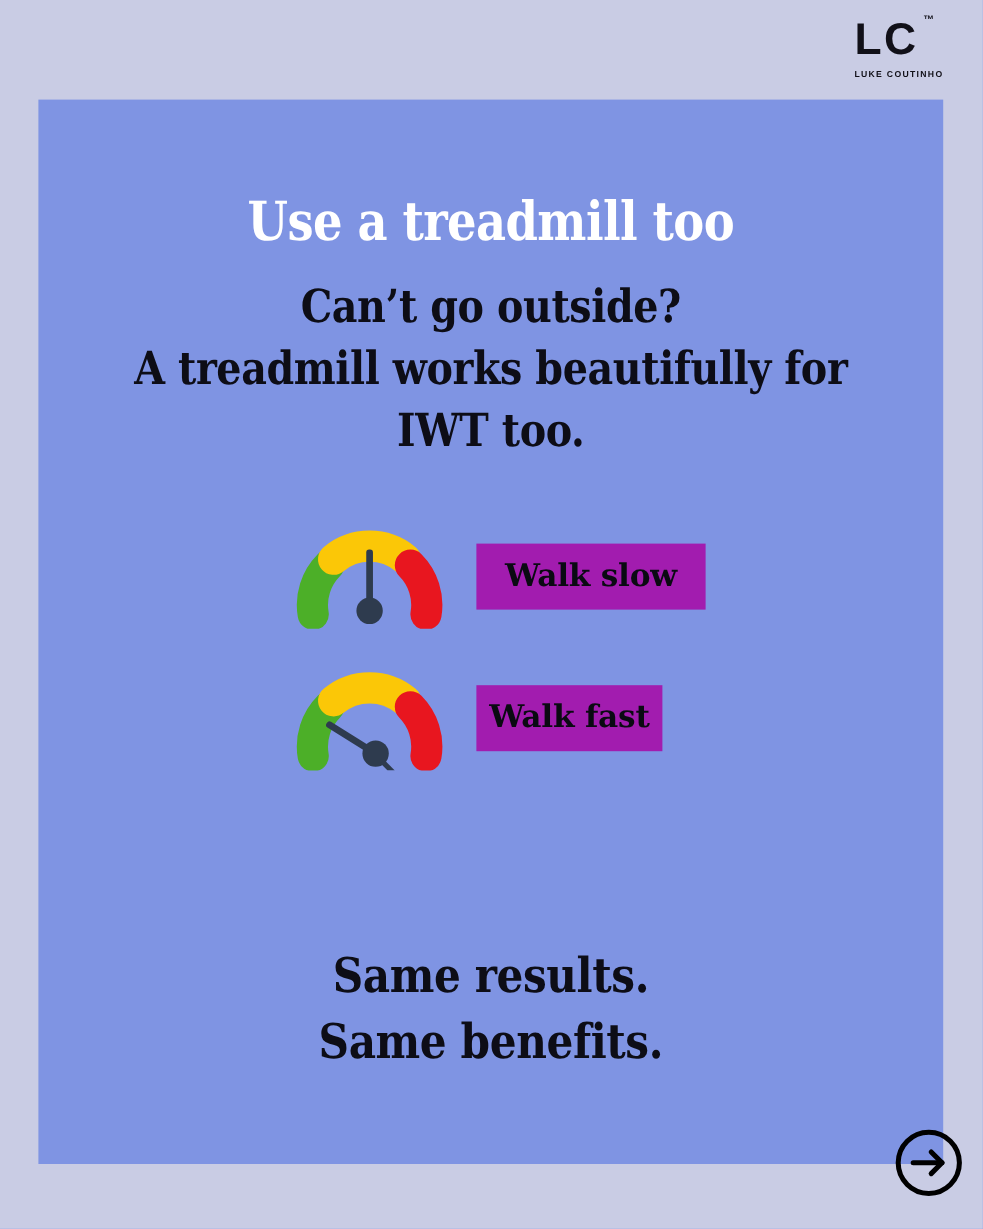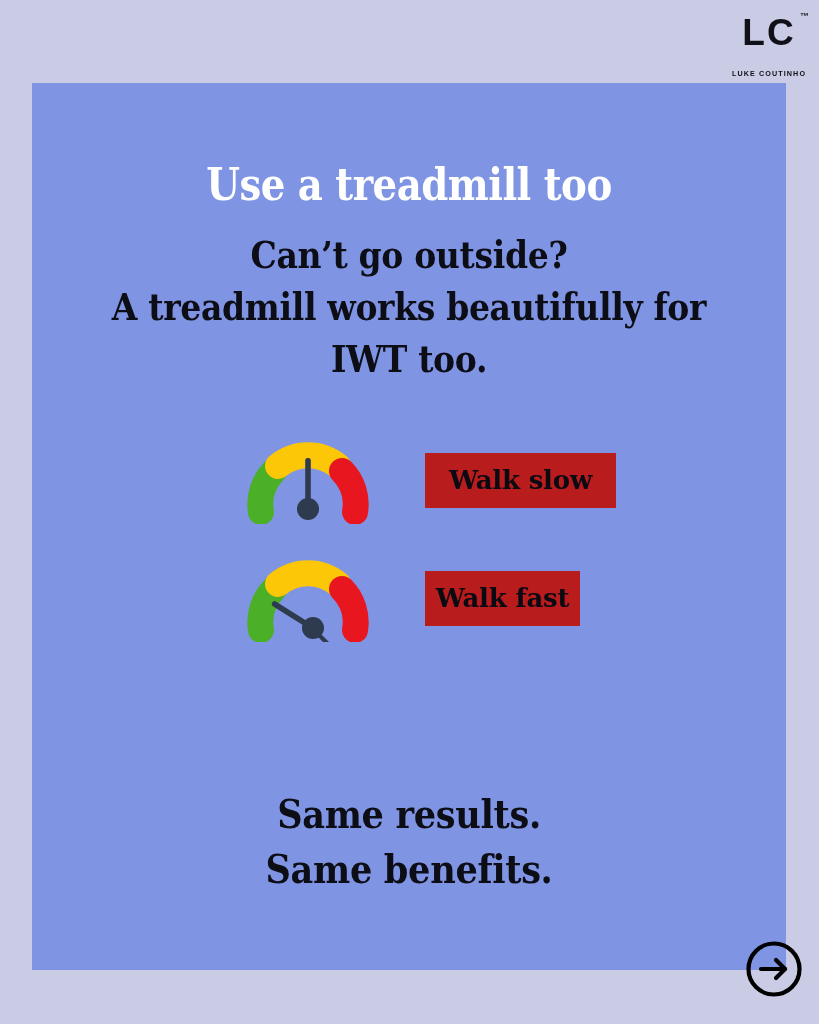--- a/index.html
+++ b/index.html
@@ -12,23 +12,22 @@
     background: #c9cce4;
     font-family: "Liberation Serif", serif;
     overflow: hidden;
     position: relative;
   }
 
   
   #brand-logo {
     position: absolute;
     top: 14px;
-    right: 10px;
+    right: 27px;
     width: 80px;
-    text-align: center;
     user-select: none;
   }
   #brand-logo .lc-row {
     position: relative;
     display: inline-block;
     line-height: 1;
   }
   #brand-logo .lc-mark {
     font-family: "Liberation Sans", sans-serif;
     font-weight: 700;
@@ -47,21 +46,21 @@
     font-weight: 700;
     color: #111018;
     line-height: 1;
   }
   #brand-logo .lc-sub {
     font-family: "Liberation Sans", sans-serif;
     font-size: 7.2px;
     font-weight: 700;
     letter-spacing: 1.1px;
     color: #111018;
-    margin-top: 18px;
+    margin-top: 6px;
     white-space: nowrap;
   }
 
   
   #card {
     position: absolute;
     left: 32px;
     top: 83px;
     width: 754px;
     height: 887px;
@@ -118,30 +117,29 @@
     left: 202px;
     width: 148px;
     height: 100px;
     display: flex;
     align-items: center;
     justify-content: center;
   }
   .step-icon svg { display: block; }
   .step-label {
     position: absolute;
-    background: #b91c1c;
+    background: #a21caf;
     color: #0a0a12;
     font-family: "DejaVu Serif", serif;
     font-weight: 700;
     font-size: 26px;
     line-height: 1;
     padding: 14px 0 15px 0;
     text-align: center;
     letter-spacing: -0.2px;
-    margin-left: 28px;
   }
   .step-row-0 .step-label { left: 365px; width: 191px; }
   .step-row-1 .step-label { left: 365px; width: 155px; }
   .step-row-2 .step-label { left: 365px; width: 188px; }
 
   
   #closing {
     position: absolute;
     left: 0;
     top: 703px;

